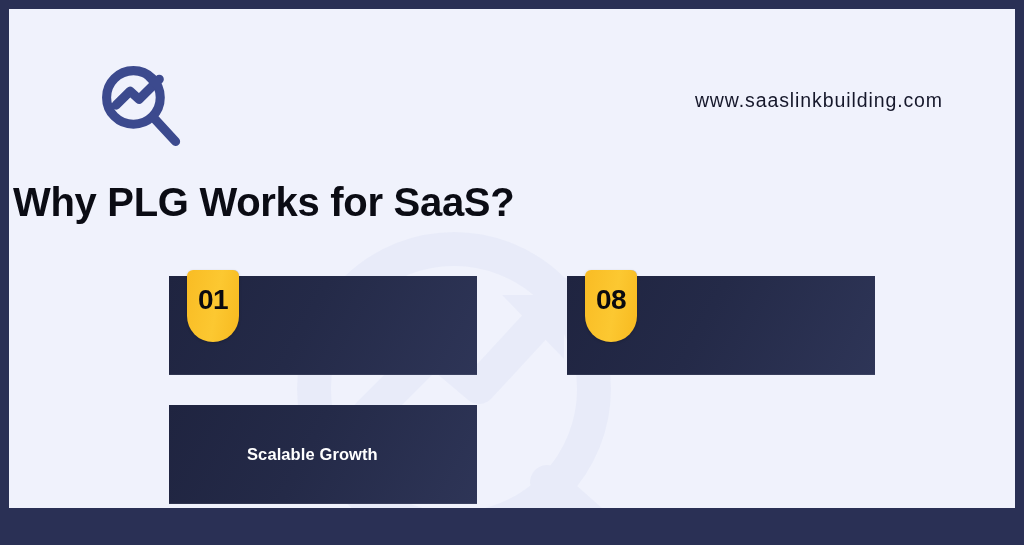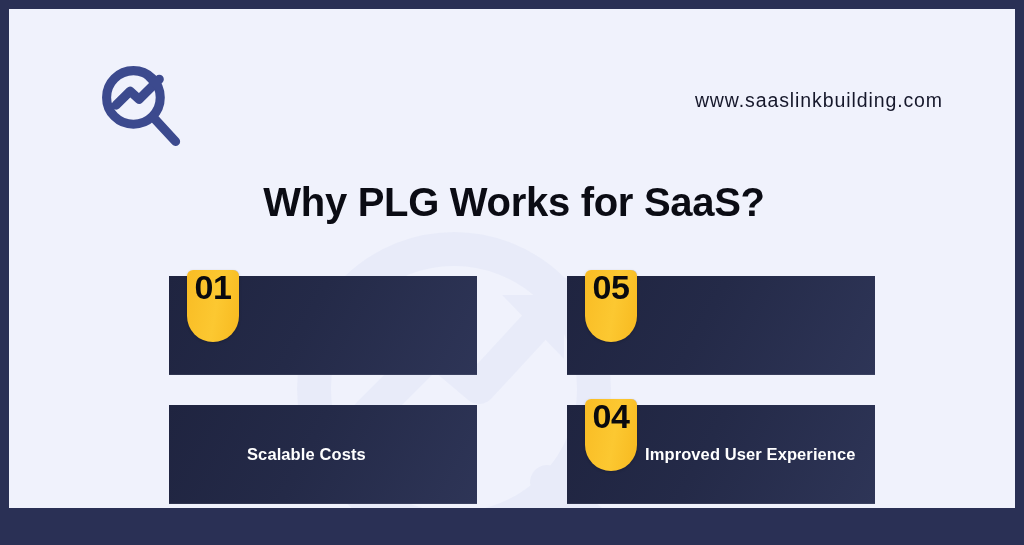--- a/index.html
+++ b/index.html
@@ -54,21 +54,20 @@
     font-weight:400;
     letter-spacing:0.9px;
     color:#16182b;
     white-space:nowrap;
   }
 
   
   #title {
     position:absolute;
     left:4px; right:0; top:171px;
-    text-align:center;
     font-size:40px;
     font-weight:700;
     letter-spacing:-0.3px;
     color:#0b0c14;
     white-space:nowrap;
   }
 
   
   #grid {
     position:absolute;
@@ -118,21 +117,22 @@
     width:52px; height:72px;
     background:linear-gradient(100deg,#f9bc24 0%,#fcc831 55%,#f7b91f 100%);
     border-radius:6px 6px 26px 26px;
     z-index:2;
     display:flex;
     align-items:flex-start;
     justify-content:center;
     box-shadow:0 1px 3px rgba(0,0,0,0.18);
   }
   .badge-num {
-    font-size:34px;
+    margin-top:16px;
+    font-size:28px;
     font-weight:700;
     letter-spacing:-0.5px;
     color:#0a0a0f;
     line-height:1;
   }
 
   .card-text {
     margin-left:78px;
     padding-right:14px;
     font-size:16.5px;
@@ -182,34 +182,25 @@
           <div class="badge-body">
             <span class="badge-num">01</span>
           </div>
         </div>
       </div>
 
       <div class="card">
         <div class="badge">
           <div class="badge-fold"></div>
           <div class="badge-body">
-            <span class="badge-num">05</span>
+            <span class="badge-num">08</span>
           </div>
         </div>
       </div>
 
       <div class="card">
-        <div class="card-text">Scalable Costs</div>
+        <div class="card-text">Scalable Growth</div>
       </div>
 
-      <div class="card">
-        <div class="badge">
-          <div class="badge-fold"></div>
-          <div class="badge-body">
-            <span class="badge-num">04</span>
-          </div>
-        </div>
-        <div class="card-text">Improved User Experience</div>
-      </div>
 
     </div>
   </div>
 </div>
 
 </body></html>

